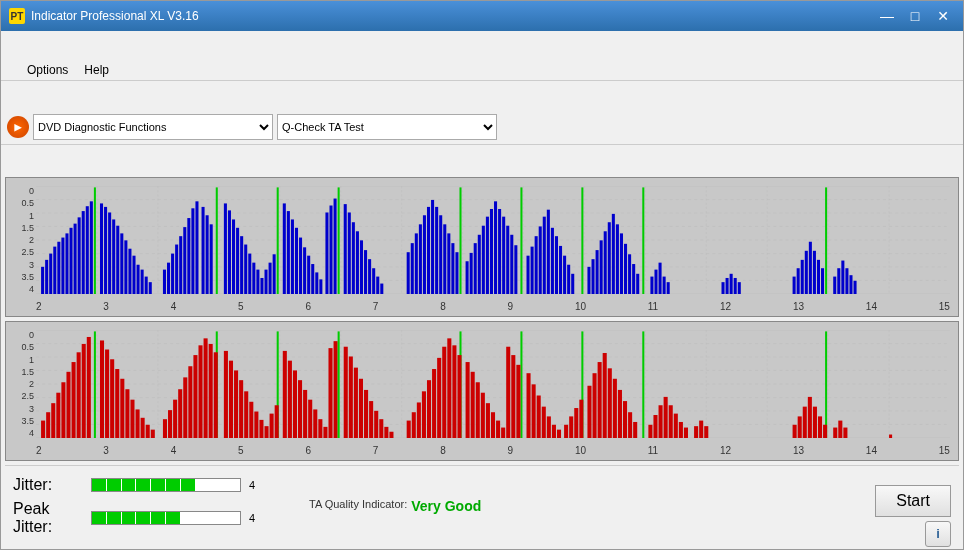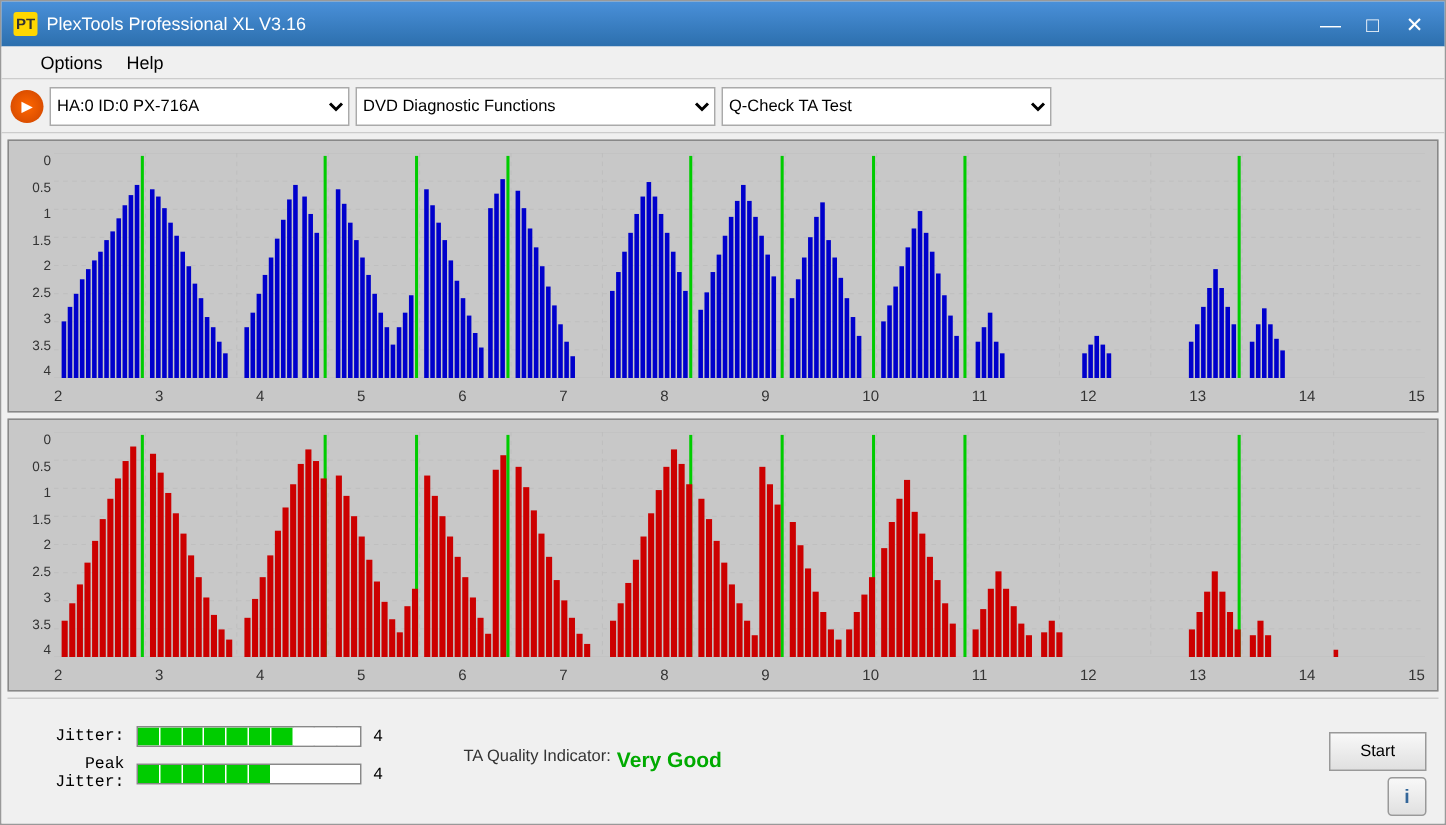--- a/index.html
+++ b/index.html
@@ -11,20 +11,21 @@
       height: 550px;
       overflow: hidden;
     }
     .window {
       width: 964px;
       height: 550px;
       border: 1px solid #999;
       display: flex;
       flex-direction: column;
       background: #f0f0f0;
+      gap: 28px;
     }
     .title-bar {
       background: linear-gradient(to bottom, #4a90d9, #2c6fad);
       color: white;
       height: 30px;
       display: flex;
       align-items: center;
       padding: 0 8px;
       justify-content: space-between;
       flex-shrink: 0;
@@ -179,23 +180,22 @@
       flex-direction: column;
       gap: 6px;
     }
     .metric-row {
       display: flex;
       align-items: center;
       gap: 8px;
     }
     .metric-label {
       width: 70px;
-      font-size: 11px;
-      text-align: right;
-      font-family: Liberation Mono, monospace;
+      font-size: 16px;
+      text-align: left;
     }
     .progress-bar-container {
       width: 150px;
       height: 14px;
       border: 1px solid #888;
       background: white;
       display: flex;
       overflow: hidden;
     }
     .progress-segment {
@@ -225,21 +225,21 @@
       font-size: 14px;
       font-weight: bold;
       color: #00aa00;
     }
     .start-btn {
       margin-left: auto;
       padding: 6px 20px;
       background: linear-gradient(to bottom, #f8f8f8, #e0e0e0);
       border: 1px solid #999;
       cursor: pointer;
-      font-size: 11px;
+      font-size: 16px;
       align-self: flex-start;
       margin-top: 20px;
     }
     .info-btn {
       width: 26px;
       height: 26px;
       background: linear-gradient(to bottom, #f8f8f8, #e0e0e0);
       border: 1px solid #999;
       border-radius: 3px;
       cursor: pointer;
@@ -273,39 +273,36 @@
 </head>
 <body>
 
 <div class="window">
 
   <div class="title-bar">
     <div class="title-bar-left">
       <div class="title-icon">
         <span>PT</span>
       </div>
-      <span class="title-text">PlexTools Professional XL V3.16</span>
+      <span class="title-text">Indicator Professional XL V3.16</span>
     </div>
     <div class="title-controls">
       <button class="title-btn">—</button>
       <button class="title-btn">□</button>
       <button class="title-btn close">✕</button>
     </div>
   </div>
 
   <div class="menu-bar">
     <div class="menu-item">Options</div>
     <div class="menu-item">Help</div>
   </div>
 
   <div class="toolbar">
     <div class="plextools-icon">▶</div>
-    <select class="toolbar-select drive-select">
-      <option>HA:0 ID:0  PX-716A</option>
-    </select>
     <select class="toolbar-select function-select">
       <option>DVD Diagnostic Functions</option>
     </select>
     <select class="toolbar-select test-select">
       <option>Q-Check TA Test</option>
     </select>
   </div>
 
   <div class="content-area">
     <div class="charts-area">

